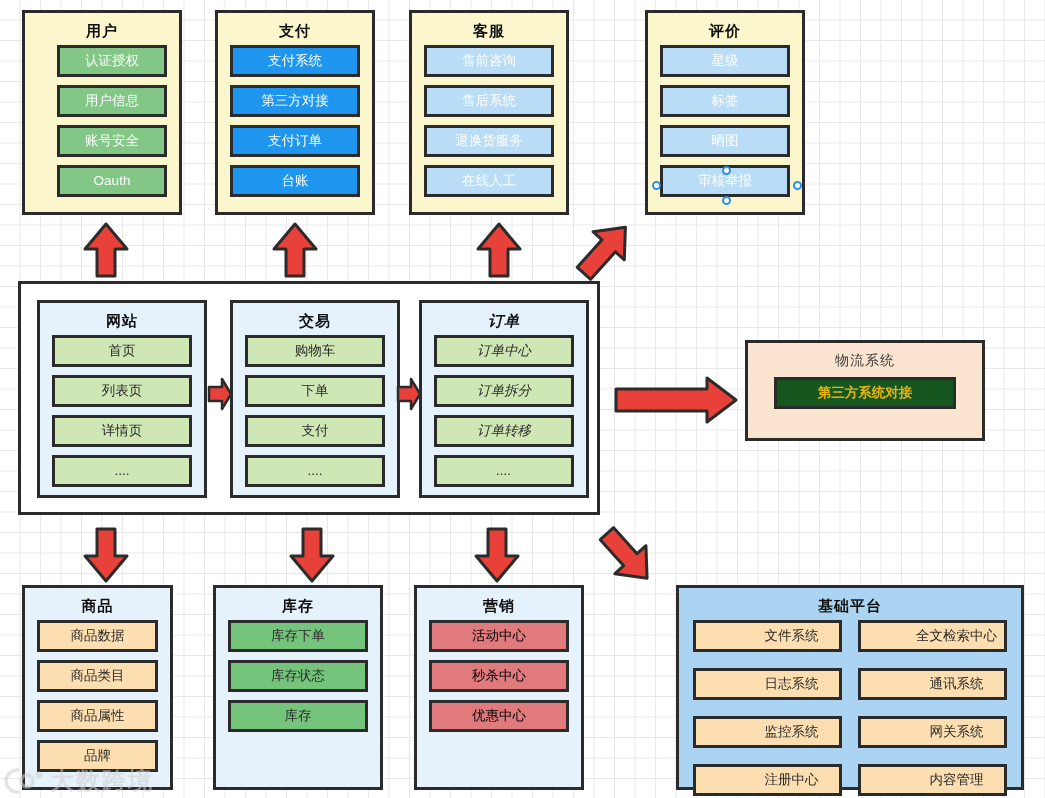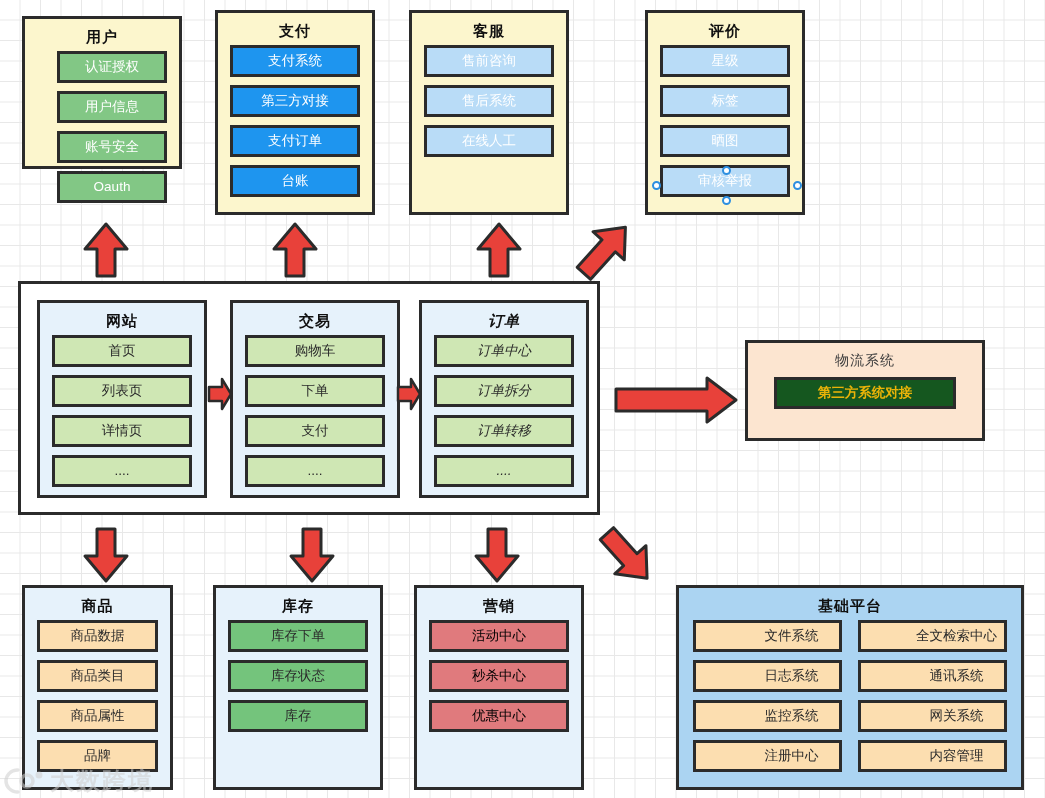--- a/index.html
+++ b/index.html
@@ -93,21 +93,21 @@
   }
 
   
   .grid2{
     padding:3px 14px 12px 14px;
     display:grid;
     grid-template-columns:1fr 1fr;
     column-gap:16px;
     row-gap:8px;
   }
-  .grid2 .item{margin-bottom:0;padding-left:48px;}
+  .grid2 .item{margin-bottom:8px;padding-left:48px;}
 
   
   #watermark{
     position:absolute;
     left:4px;bottom:2px;
     display:flex;align-items:center;
     opacity:.55;
     pointer-events:none;
   }
   #watermark .wm-text{
@@ -117,21 +117,21 @@
     letter-spacing:2px;
     margin-left:4px;
     line-height:1;
   }
 </style>
 </head>
 <body>
 
 <div id="canvas">
 
-  <div class="panel f-yellowpanel" style="left:22px;top:16px;width:160px;height:153px;">
+  <div class="panel f-yellowpanel" style="left:22px;top:10px;width:160px;height:205px;">
     <div class="panel-title">用户</div>
     <div class="items">
       <div class="item f-green">认证授权</div>
       <div class="item f-green">用户信息</div>
       <div class="item f-green">账号安全</div>
       <div class="item f-green">Oauth</div>
     </div>
   </div>
 
   <div class="panel f-yellowpanel" style="left:215px;top:10px;width:160px;height:205px;">
@@ -142,20 +142,21 @@
       <div class="item f-blue">支付订单</div>
       <div class="item f-blue">台账</div>
     </div>
   </div>
 
   <div class="panel f-yellowpanel" style="left:409px;top:10px;width:160px;height:205px;">
     <div class="panel-title">客服</div>
     <div class="items">
       <div class="item f-lightblue">售前咨询</div>
       <div class="item f-lightblue">售后系统</div>
+      <div class="item f-lightblue">退换货服务</div>
       <div class="item f-lightblue">在线人工</div>
     </div>
   </div>
 
   <div class="panel f-yellowpanel" style="left:645px;top:10px;width:160px;height:205px;">
     <div class="panel-title">评价</div>
     <div class="items">
       <div class="item f-lightblue">星级</div>
       <div class="item f-lightblue">标签</div>
       <div class="item f-lightblue">晒图</div>

